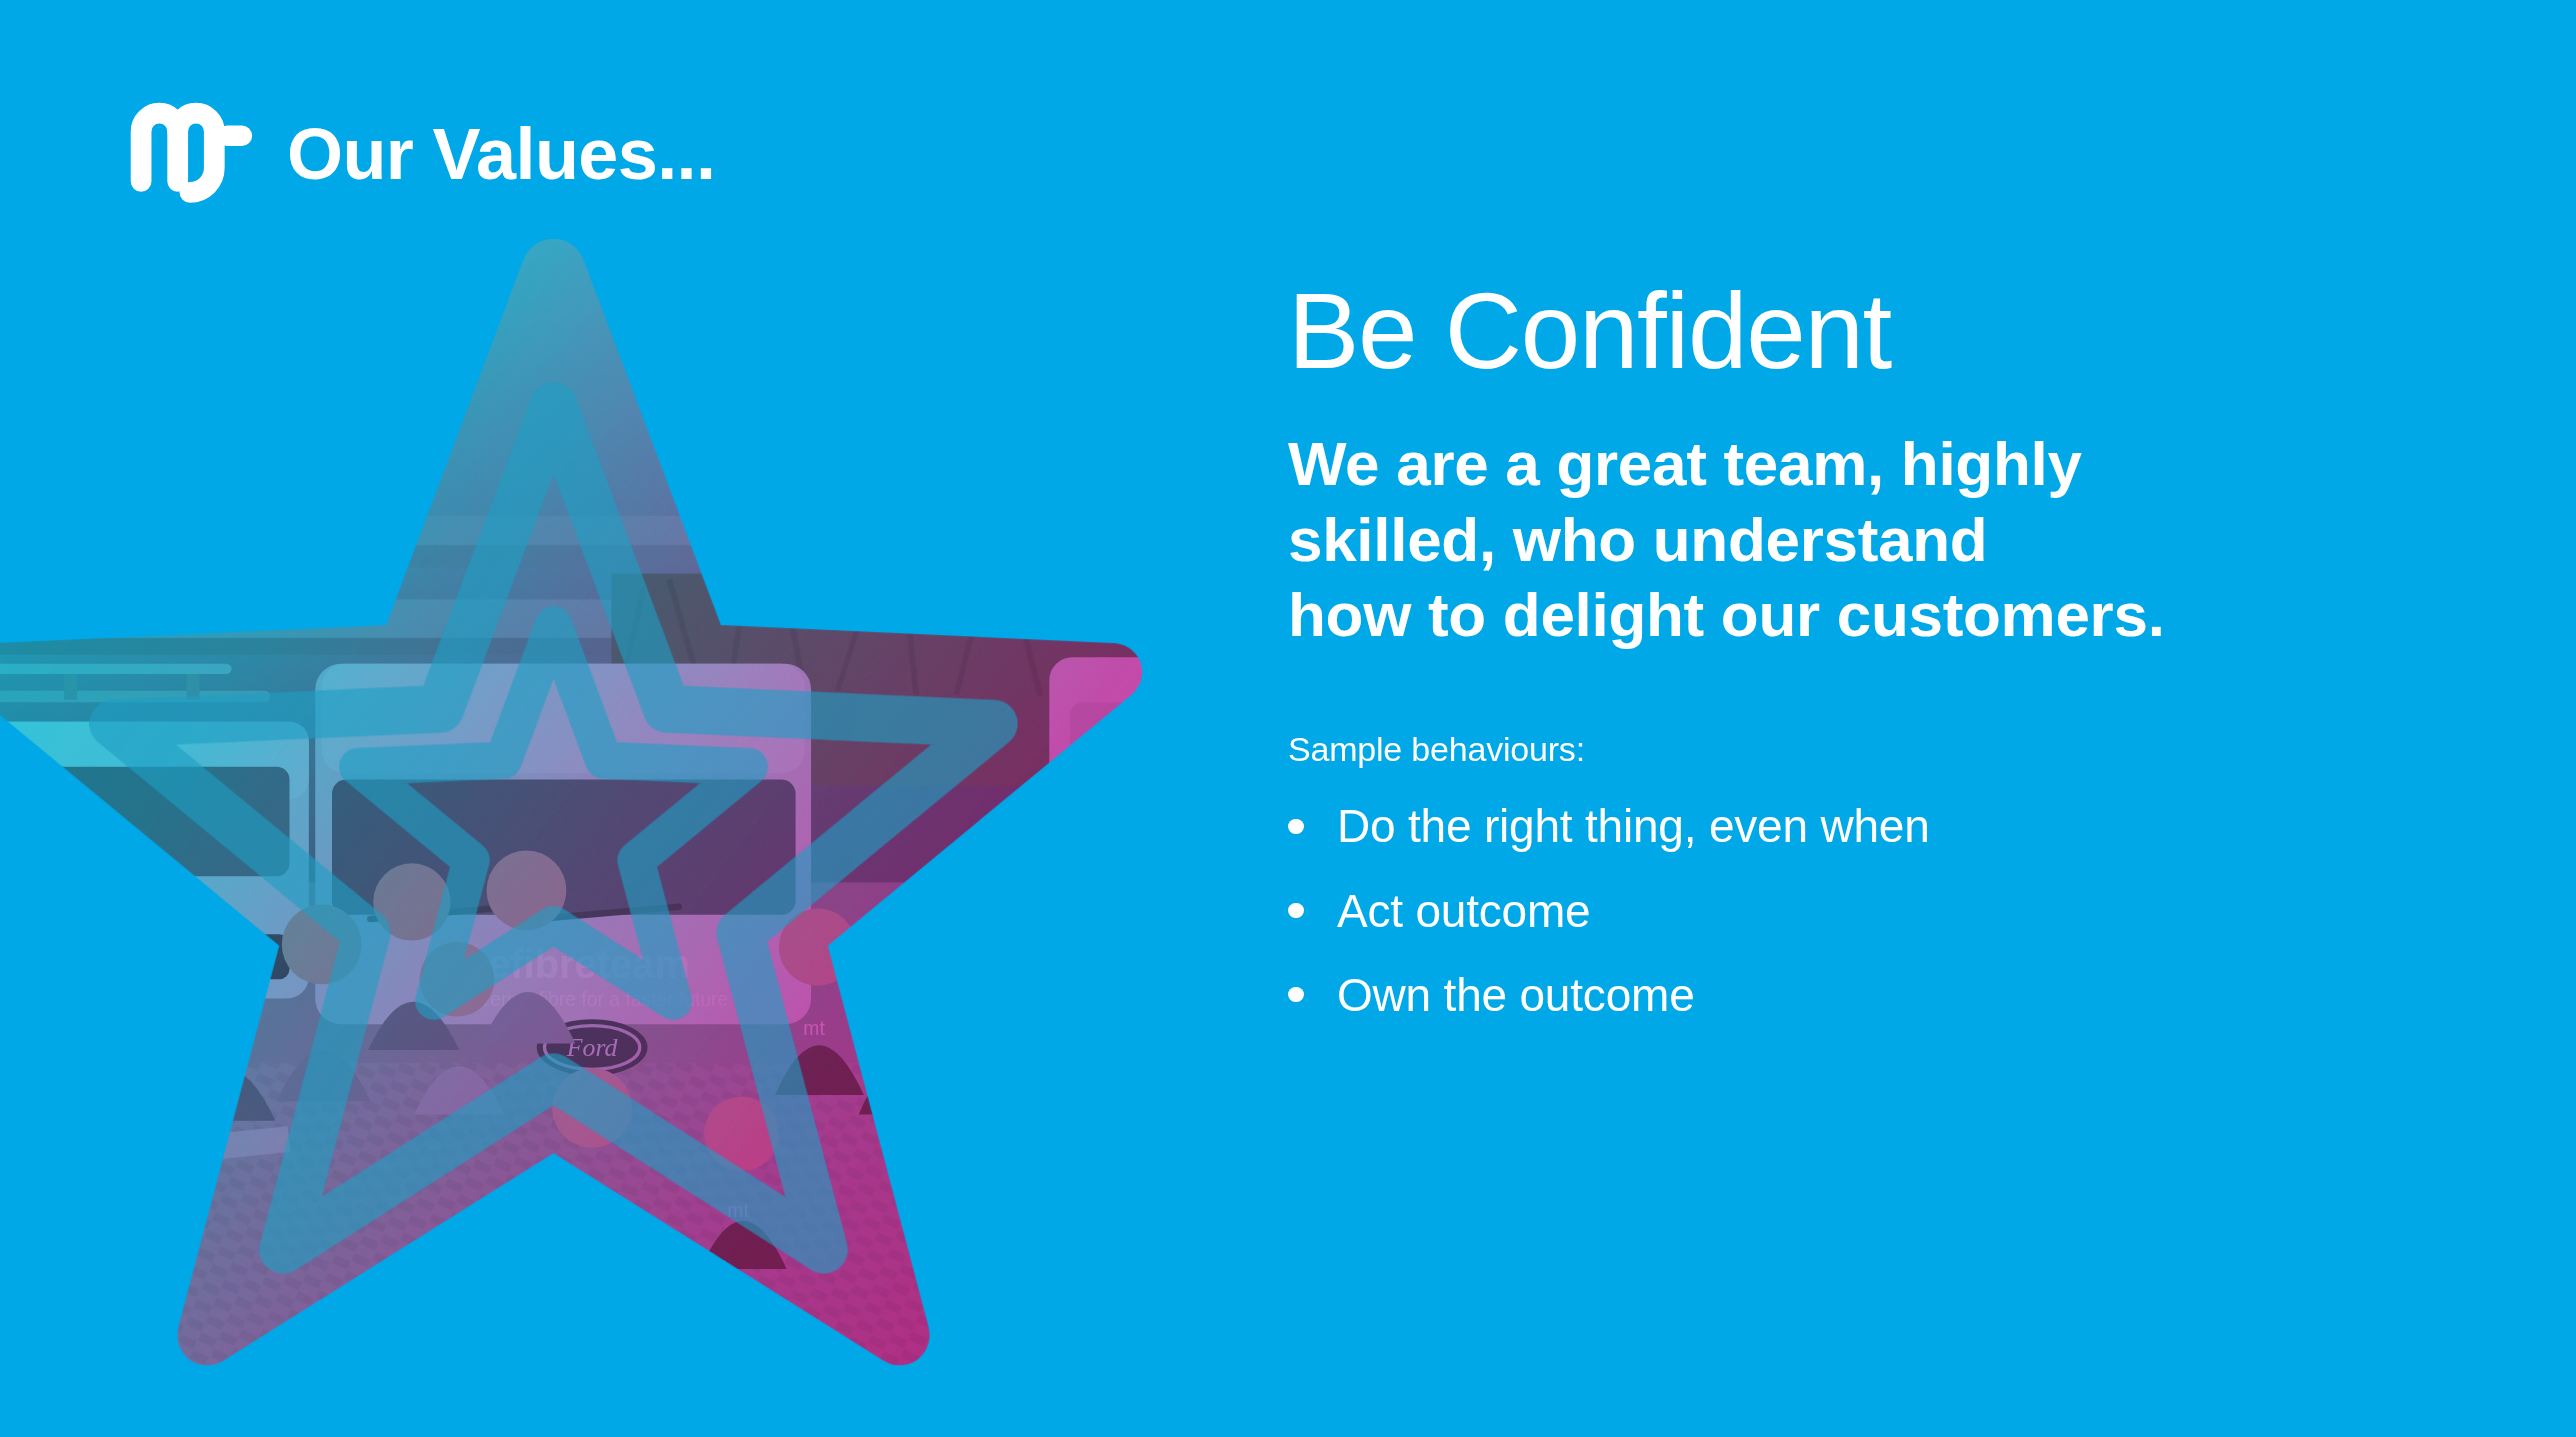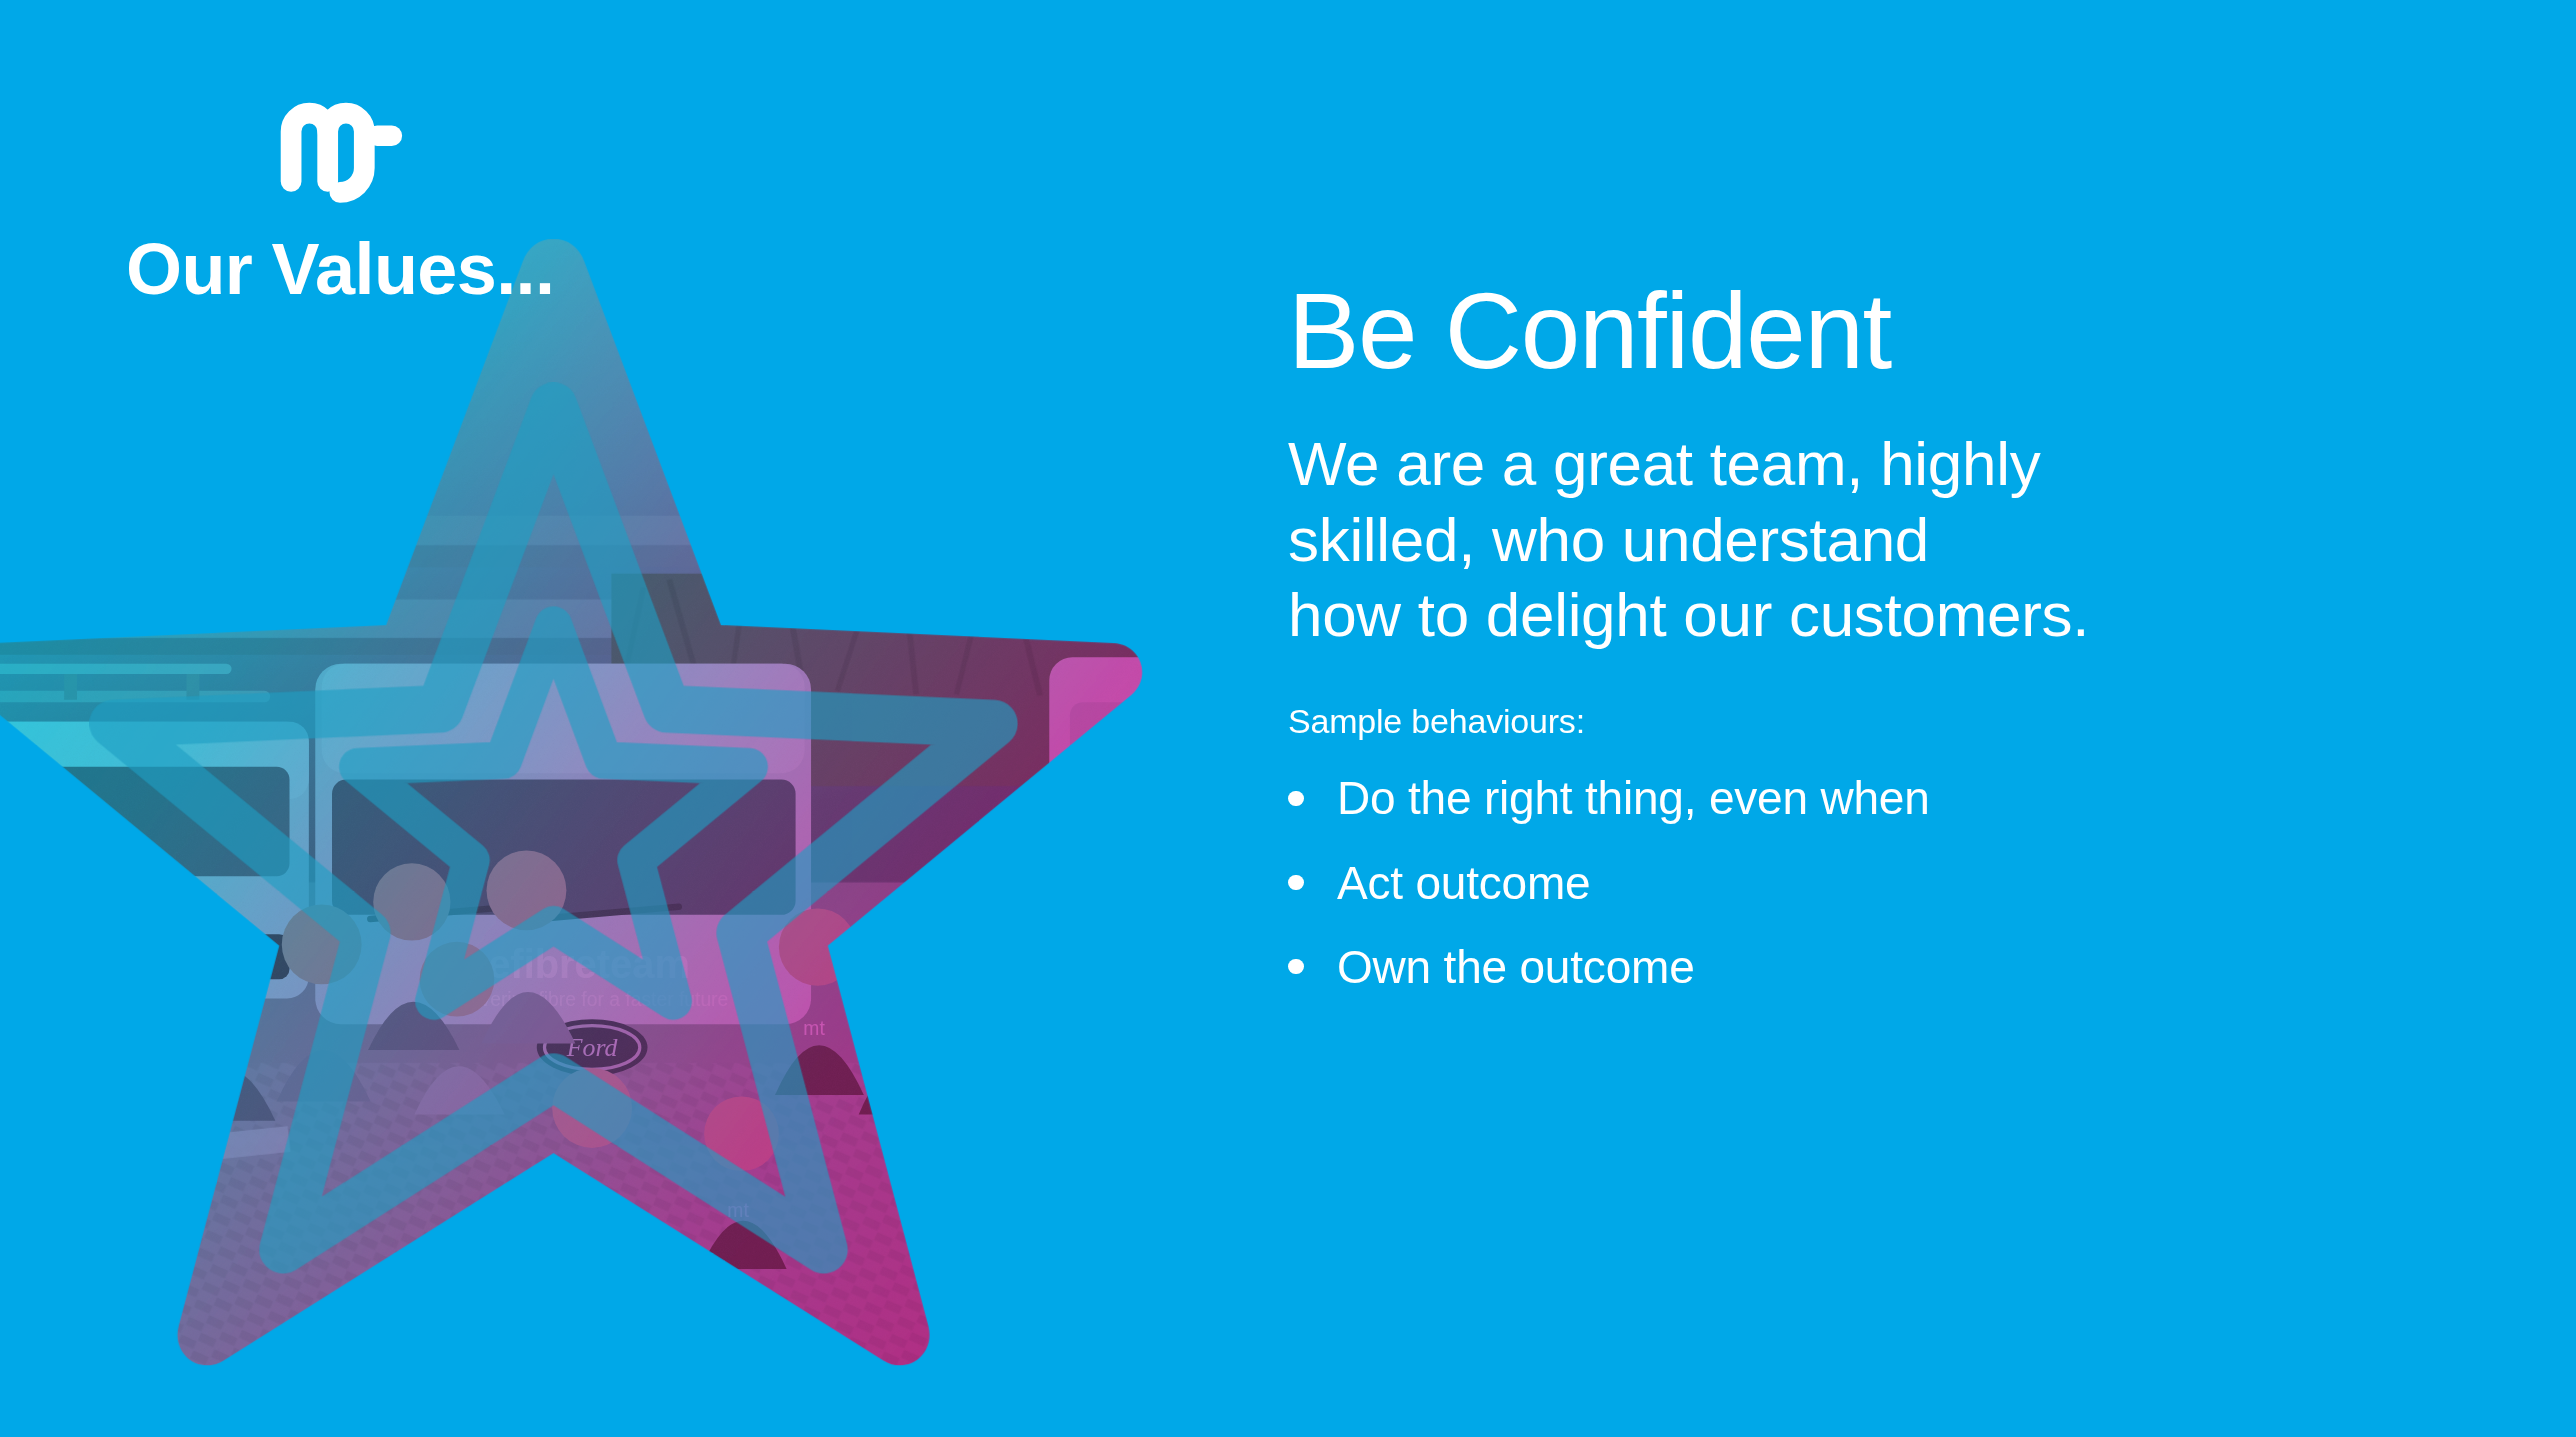--- a/index.html
+++ b/index.html
@@ -14,23 +14,22 @@
   #slide{
     position:absolute;inset:0;
     width:2576px;height:1437px;
     background:#00a8e8;
     overflow:hidden;
   }
 
   
   #header{
     position:absolute;left:126px;top:90px;
-    display:flex;align-items:center;gap:18px;
+    display:flex;align-items:center;gap:32px;
     z-index:40;
-    flex-direction:column;
   }
   #logo-mark{ width:129px;height:122px;display:block; }
   #header-title{
     color:#ffffff;
     font-size:72px;
     font-weight:700;
     letter-spacing:-0.6px;
     line-height:1;
     white-space:nowrap;
     transform:translateY(2.6px);
@@ -57,24 +56,24 @@
   #headline{
     font-size:107px;
     font-weight:400;
     line-height:1.02;
     letter-spacing:-1.3px;
     margin:0 0 40px 0;
     white-space:nowrap;
   }
   #lede{
     font-size:62px;
-    font-weight:400;
+    font-weight:700;
     line-height:1.22;
     letter-spacing:-0.3px;
-    margin:0 0 50px 0;
+    margin:0 0 78px 0;
   }
   #lede .lede-line{display:block;white-space:nowrap;}
   #behaviours-label{
     font-size:34px;
     font-weight:400;
     line-height:1.1;
     letter-spacing:-0.2px;
     margin:1px 0 30px 0;
   }
   #bullets{

